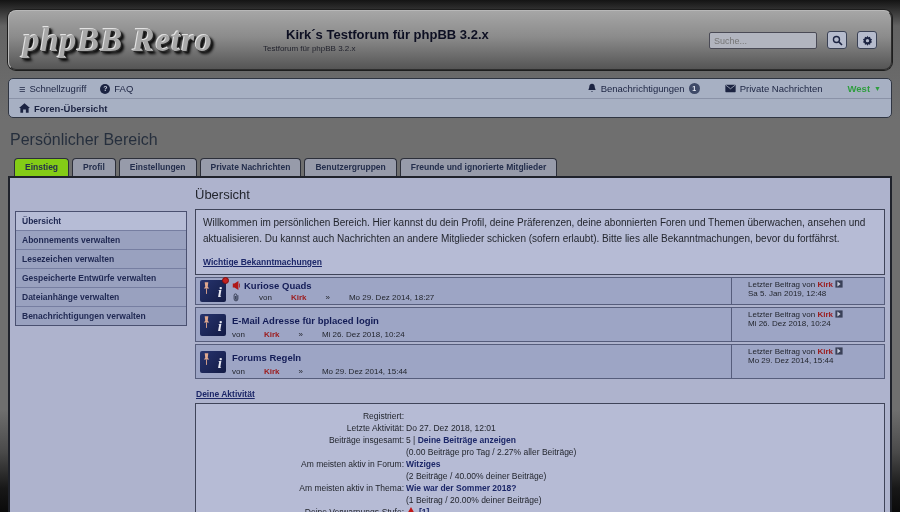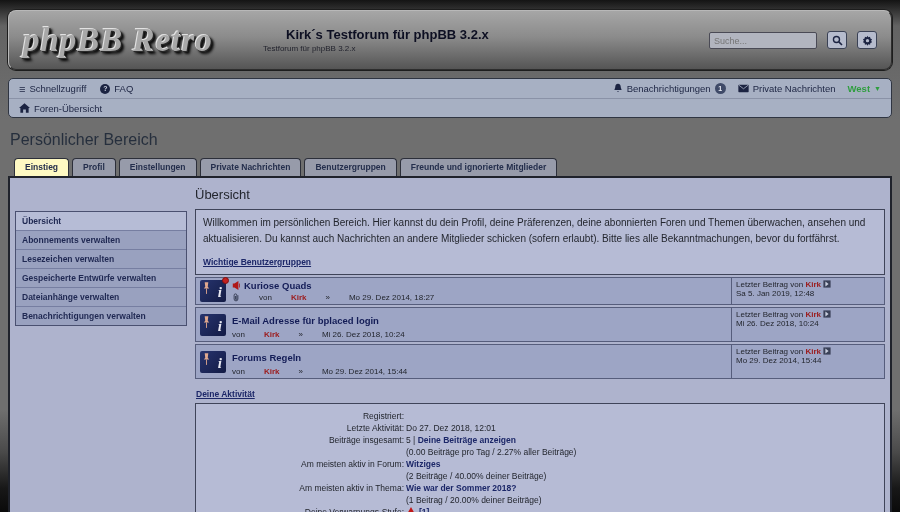--- a/index.html
+++ b/index.html
@@ -36,38 +36,38 @@
   }
 
   
   .barbox {
     margin-top:8px; background:#a7b0c3; border:1px solid #2f3542; border-radius:5px;
     color:#1c2442; font-size:9.5px;
   }
   .bar-row { height:19px; display:flex; align-items:center; padding:0 10px; gap:14px; }
   .bar-row + .bar-row { border-top:1px solid #868e a3; border-top:1px solid #8a92a7; }
   .bar-left { display:flex; align-items:center; gap:14px; flex:1; }
-  .bar-right { display:flex; align-items:center; gap:12px; }
+  .bar-right { display:flex; align-items:center; gap:25px; }
   .navlink { display:flex; align-items:center; gap:4px; color:#1c2442; cursor:pointer; white-space:nowrap; }
-  .bold { font-weight:normal; }
+  .bold { font-weight:bold; }
   .qmark { width:10px; height:10px; border-radius:50%; background:#1c2442; color:#cdd3e2; font-size:7px; font-weight:bold; display:flex; align-items:center; justify-content:center; }
   .badge { width:11px; height:11px; border-radius:50%; background:#3f4a68; color:#e8ecf5; font-size:7px; font-weight:bold; display:flex; align-items:center; justify-content:center; }
   .uname { color:#2f9e3f; font-weight:bold; }
   .caret { color:#2f9e3f; font-size:7px; }
   .hamb { font-size:11px; font-weight:bold; }
   svg.ic { display:block; }
 
   
   .page-title { font-size:16px; color:#262f3d; margin:13px 0 9px 2px; font-weight:normal; }
   .tabs { display:flex; gap:3px; margin-left:6px; }
   .tab {
     background:#979baa; border:1px solid #2c2f3a; border-bottom:none; border-radius:4px 4px 0 0;
     font-size:8.5px; font-weight:bold; color:#242e4c; padding:3px 10px 4px 10px; cursor:pointer; white-space:nowrap;
   }
-  .tab.active { background:#fef9c3; }
+  .tab.active { background:#84cc16; }
 
   
   .panel { border:2px solid #1f222b; background:#aeb3cd; padding:4px 5px 8px 5px; }
   .content-heading { margin:2px 0 4px 180px; font-size:13px; color:#23262e; font-weight:normal; padding:3px 0; }
   .panel-cols { display:flex; align-items:flex-start; }
   .sidebar { width:172px; border:1px solid #4a5070; margin-top:2px; }
   .side-item {
     background:#99a1bf; border-bottom:1px solid #767ea1; font-size:8.5px; font-weight:bold;
     color:#1f2852; padding:4px 6px; cursor:pointer;
   }
@@ -76,21 +76,21 @@
   .content-col { flex:1; margin-left:8px; }
 
   .box { background:#b6bbd5; border:1px solid #3f4459; padding:5px 7px; }
   .welcome-text { font-size:10px; color:#23262e; line-height:1.55; }
   .alink { color:#1c2768; font-weight:bold; font-size:8.5px; text-decoration:underline; cursor:pointer; }
   .plainlink { color:#1c2768; font-weight:bold; cursor:pointer; }
 
   .rows { margin-top:2px; }
   .a-row { display:flex; background:#9da5c5; border:1px solid #565d7c; margin-bottom:2px; }
   .a-left { flex:1; display:flex; align-items:center; gap:6px; padding:2px 4px; }
-  .a-right { width:153px; border-left:1px solid #565d7c; padding:2px 4px; font-size:8px; color:#23262e; }
+  .a-right { width:153px; border-left:1px solid #565d7c; padding:2px 16px; font-size:8px; color:#23262e; }
   .tname { font-size:9.5px; font-weight:bold; color:#131c56; cursor:pointer; }
   .byline { font-size:8px; color:#23262e; margin-top:2px; display:flex; align-items:center; gap:19px; }
   .red { color:#9c1a1a; font-weight:bold; }
   .a-icon {
     width:26px; height:22px; background:linear-gradient(135deg,#27346e,#131b45); border-radius:2px;
     position:relative; flex:0 0 auto;
   }
   .a-icon .i { position:absolute; right:4px; bottom:0px; color:#e8e9f2; font-family:"Liberation Serif", serif; font-style:italic; font-weight:bold; font-size:15px; line-height:20px; }
   .a-icon .pin { position:absolute; left:2px; top:2px; width:9px; height:13px; }
   .a-icon .dot { position:absolute; right:-3px; top:-3px; width:7px; height:7px; border-radius:50%; background:#c32020; border:1px solid #7e1010; }
@@ -198,21 +198,21 @@
         <div class="side-item">Gespeicherte Entwürfe verwalten</div>
         <div class="side-item">Dateianhänge verwalten</div>
         <div class="side-item">Benachrichtigungen verwalten</div>
       </div>
 
       <div class="content-col">
 
         <div class="box">
           <div class="welcome-text">Willkommen im persönlichen Bereich. Hier kannst du dein Profil, deine Präferenzen, deine abonnierten Foren und Themen überwachen, ansehen und aktualisieren. Du kannst auch Nachrichten an andere Mitglieder schicken (sofern erlaubt). Bitte lies alle Bekanntmachungen, bevor du fortfährst.</div>
           <div style="margin-top:5px;">
-            <span class="alink">Wichtige Benutzergruppen</span>
+            <span class="alink">Wichtige Bekanntmachungen</span>
           </div>
         </div>
 
         <div class="rows">
 
           <div class="a-row">
             <div class="a-left">
               <div class="a-icon">
                 <svg class="pin" viewBox="0 0 10 14">
                     <path fill="#e0a88e" d="M3 0h4L6.4 5 8 7H2l1.6-2z"></path>

